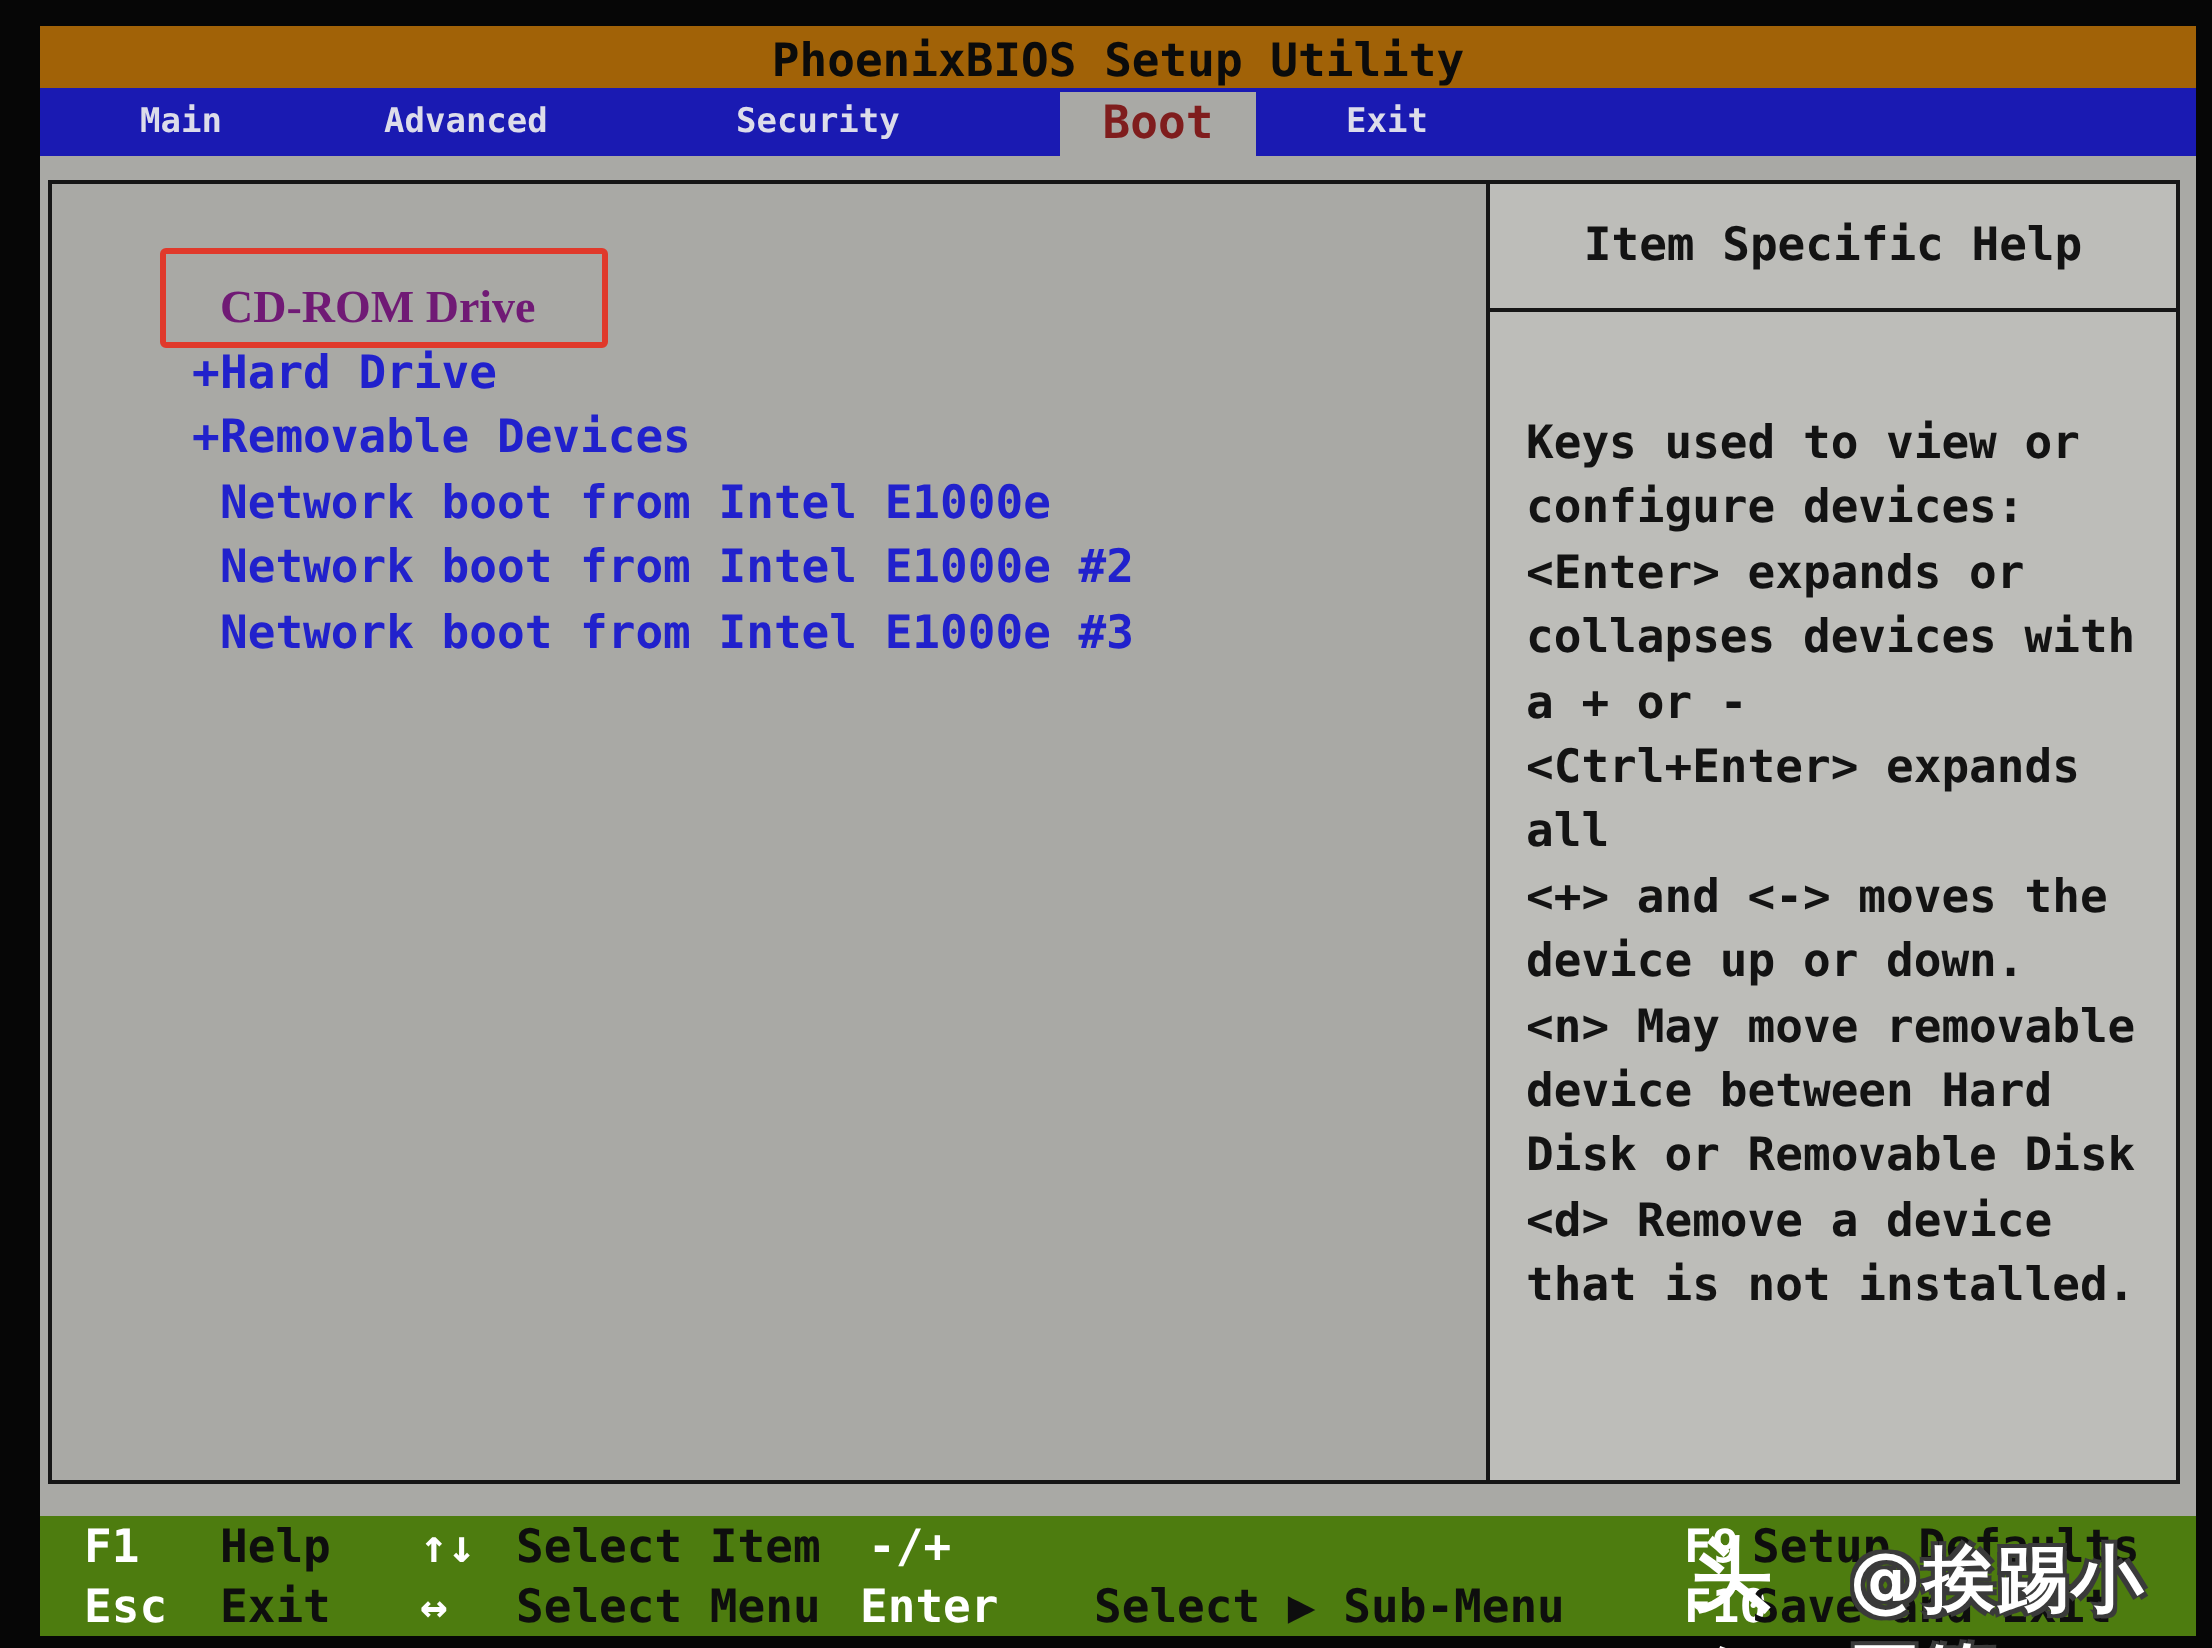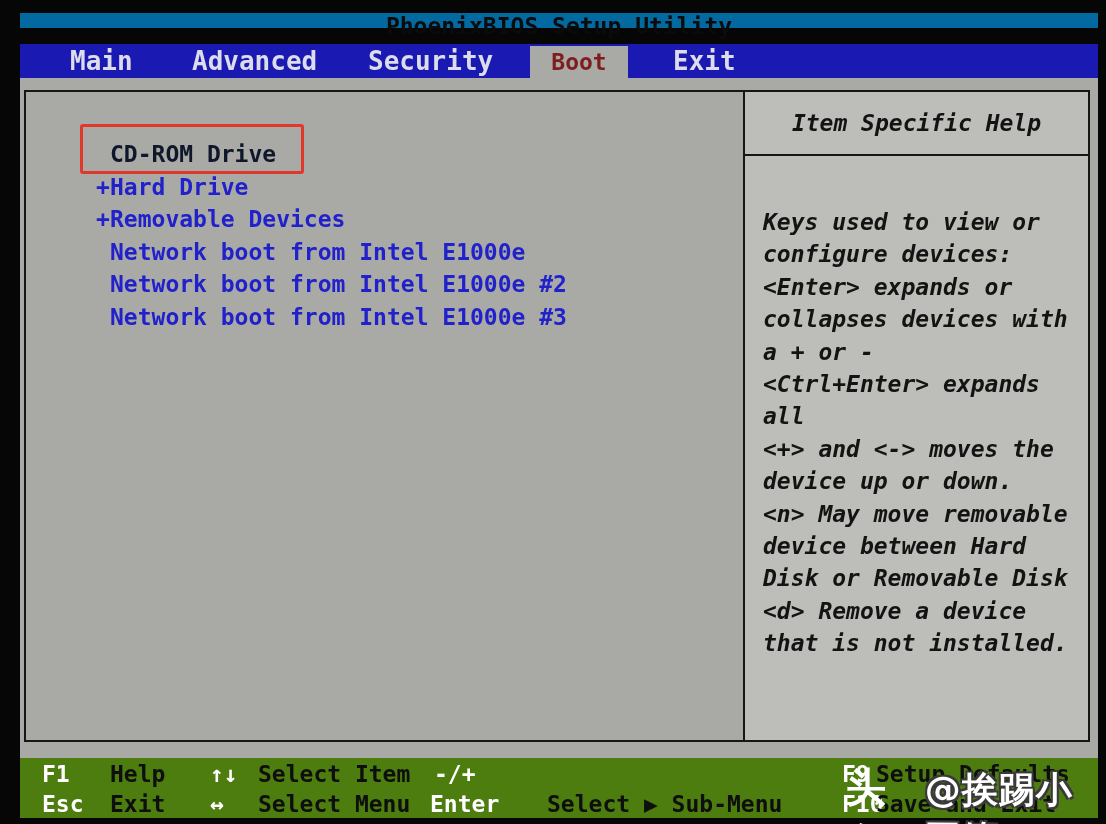--- a/index.html
+++ b/index.html
@@ -1,31 +1,31 @@
 <!DOCTYPE html>
 <html><head>
 <meta charset="utf-8">
 <style>
   * { margin:0; padding:0; box-sizing:border-box; }
   html,body { width:1106px; height:824px; background:#060606; overflow:hidden; }
   body { font-family:"DejaVu Sans Mono", monospace; font-weight:bold; position:relative; }
 
   .title-bar {
-    position:absolute; left:20px; top:13px; width:1078px; height:15px;
-    background:#0369a1; color:#0b0b0b; font-size:23px;
-    display:flex; align-items:flex-start; justify-content:center;
+    position:absolute; left:20px; top:13px; width:1078px; height:31px;
+    background:#a16207; color:#0b0b0b; font-size:23px;
+    display:flex; align-items:flex-end; justify-content:center;
     letter-spacing:0px;
   }
   .menu-bar {
     position:absolute; left:20px; top:44px; width:1078px; height:34px;
     background:#1a1ab2;
   }
   .menu-item {
     position:absolute; top:0; height:34px; line-height:34px;
-    color:#dcdcea; font-size:26px;
+    color:#dcdcea; font-size:17px;
   }
   .menu-item.m0 { left:50px; }
   .menu-item.m1 { left:172px; }
   .menu-item.m2 { left:348px; }
   .menu-item.m4 { left:653px; }
   .tab-selected {
     position:absolute; left:530px; top:46px; width:98px; height:44px;
     background:#a9a9a5; color:#7f1d1d; font-size:23px;
     display:flex; align-items:flex-start; justify-content:center;
     line-height:32px; z-index:3;
@@ -40,23 +40,23 @@
   }
   .list-pane {
     width:719px; border-right:2px solid #161616; height:100%;
     background:#a9a9a5; padding-top:46px; padding-left:70px;
   }
   .boot-row {
     height:32.5px; line-height:32.5px; font-size:23px; color:#2121cc;
     white-space:pre;
   }
   .boot-row .prefix { display:inline-block; width:14px; }
-  .boot-row.selected { color:#0f172a; }
+  .boot-row.selected { color:#701a75;font-family:Liberation Serif, serif; }
   .help-pane {
-    flex:1; background:#bdbdb9; display:flex; flex-direction:column;font-style:italic;
+    flex:1; background:#bdbdb9; display:flex; flex-direction:column;
   }
   .help-header {
     height:64px; border-bottom:2px solid #161616; color:#131313;
     font-size:23px; display:flex; align-items:center; justify-content:center;
   }
   .help-body {
     padding:50px 10px 0 18px; color:#131313; font-size:23px;
   }
   .help-line { height:32.4px; line-height:32.4px; white-space:pre; }
 

